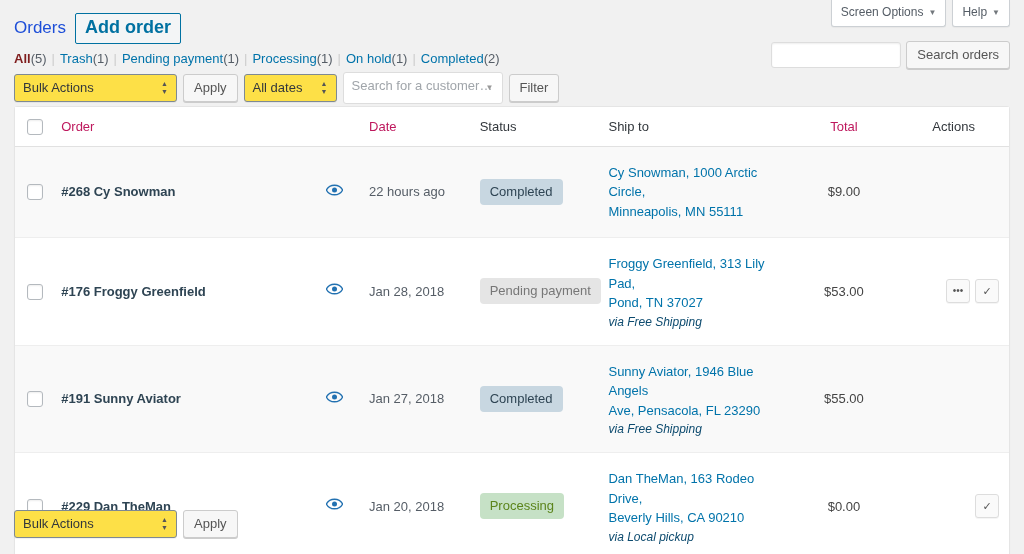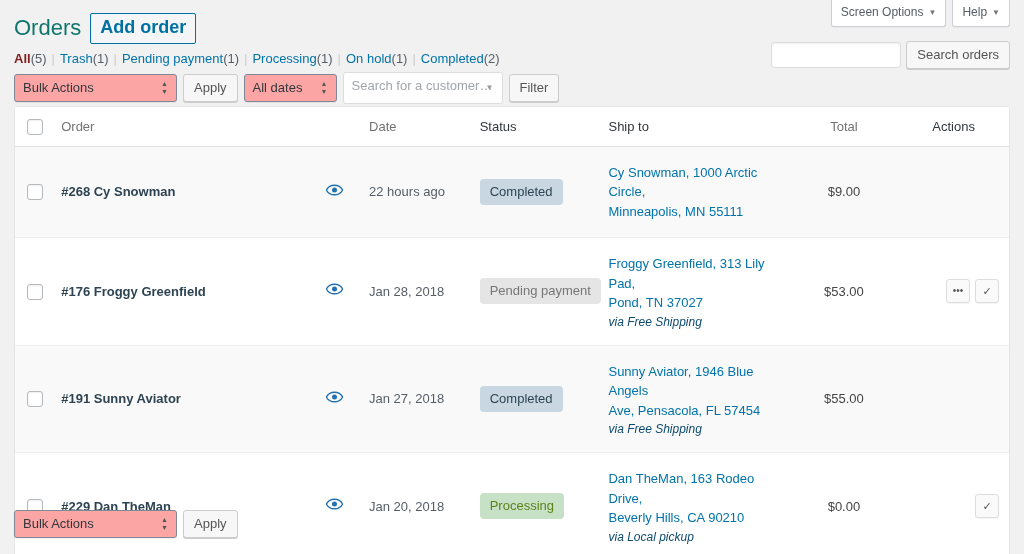--- a/index.html
+++ b/index.html
@@ -63,23 +63,23 @@
     white-space: nowrap;
   }
 
   
   .title-row {
     position: absolute; top: 13px; left: 14px;
     display: flex; align-items: center; gap: 9px;
   }
   h1.page-title {
     margin: 0;
-    font-size: 22px;
+    font-size: 17px;
     font-weight: 400;
-    color: #0f766e;
+    color: #1d4ed8;
     line-height: 1.3;
   }
   .page-title-action {
     background: #f3f5f6;
     border: 1px solid #0071a1;
     border-radius: 2px;
     color: #0071a1;
     font-size: 18px;
     font-weight: 600;
     padding: 3px 9px 4px;
@@ -106,21 +106,21 @@
   .tablenav {
     position: absolute; left: 14px; top: 72px;
     display: flex; align-items: center; gap: 6px;
   }
   .tablenav.bottom { top: 510px; }
   .wp-select {
     position: relative;
     height: 28px;
     border: 1px solid #7e8993;
     border-radius: 3px;
-    background: #fca5a5;
+    background: #fde047;
     font-size: 13px;
     color: #32373c;
     line-height: 26px;
     padding: 0 19px 0 8px;
     cursor: pointer;
     box-shadow: 0 1px 0 rgba(0,0,0,.05);
     white-space: nowrap;
   }
   .wp-select.wide { width: 163px; }
   .wp-select.dates { width: 93px; }
@@ -168,21 +168,21 @@
     vertical-align: middle;
   }
   .wp-list-table thead th, .wp-list-table tfoot td {
     padding: 11px 10px;
     font-weight: 400;
     color: #32373c;
     border-bottom: 1px solid #e1e1e1;
     background: #fff;
   }
   .wp-list-table thead th a, .wp-list-table tfoot td a {
-    color: #737373; text-decoration: none; cursor: pointer;
+    color: #be185d; text-decoration: none; cursor: pointer;
   }
   .col-cb { width: 36px; padding-left: 12px !important; padding-right: 0 !important; }
   .col-order { width: 258px; }
   .col-preview { width: 48px; text-align: center !important; }
   .col-date { width: 110px; }
   .col-status { width: 128px; }
   .col-shipto { width: 190px; }
   .col-total { width: 108px; text-align: center !important; }
   .col-actions { width: 110px; text-align: center !important; }
 
@@ -392,21 +392,21 @@
         </tr>
         <tr>
           <td class="col-cb"><span class="cb-box"></span></td>
           <td class="col-order"><a class="order-link">#191 Sunny Aviator</a></td>
           <td class="col-preview"><span class="eye-icon"><svg width="17" height="12" viewBox="0 0 17 12" aria-hidden="true">
                 <path d="M8.5 1.2C4.8 1.2 1.7 3.4 0.4 6c1.3 2.6 4.4 4.8 8.1 4.8S15.3 8.6 16.6 6C15.3 3.4 12.2 1.2 8.5 1.2z" fill="none" stroke="#2271b1" stroke-width="1.4"></path>
                 <circle cx="8.5" cy="6" r="2.5" fill="#2271b1"></circle>
               </svg></span></td>
           <td class="col-date date-cell">Jan 27, 2018</td>
           <td class="col-status"><span class="status-badge" style="background: rgb(200, 215, 225); color: rgb(46, 68, 83);">Completed</span></td>
-          <td class="col-shipto"><span class="shipto"><span class="shipto-addr">Sunny Aviator, 1946 Blue Angels</span><span class="shipto-addr">Ave, Pensacola, FL 57454</span></span><span class="via">via Free Shipping</span></td>
+          <td class="col-shipto"><span class="shipto"><span class="shipto-addr">Sunny Aviator, 1946 Blue Angels</span><span class="shipto-addr">Ave, Pensacola, FL 23290</span></span><span class="via">via Free Shipping</span></td>
           <td class="col-total total-cell">$55.00</td>
           <td class="col-actions actions-cell"></td>
         </tr>
         <tr>
           <td class="col-cb"><span class="cb-box"></span></td>
           <td class="col-order"><a class="order-link">#229 Dan TheMan</a></td>
           <td class="col-preview"><span class="eye-icon"><svg width="17" height="12" viewBox="0 0 17 12" aria-hidden="true">
                 <path d="M8.5 1.2C4.8 1.2 1.7 3.4 0.4 6c1.3 2.6 4.4 4.8 8.1 4.8S15.3 8.6 16.6 6C15.3 3.4 12.2 1.2 8.5 1.2z" fill="none" stroke="#2271b1" stroke-width="1.4"></path>
                 <circle cx="8.5" cy="6" r="2.5" fill="#2271b1"></circle>
               </svg></span></td>

